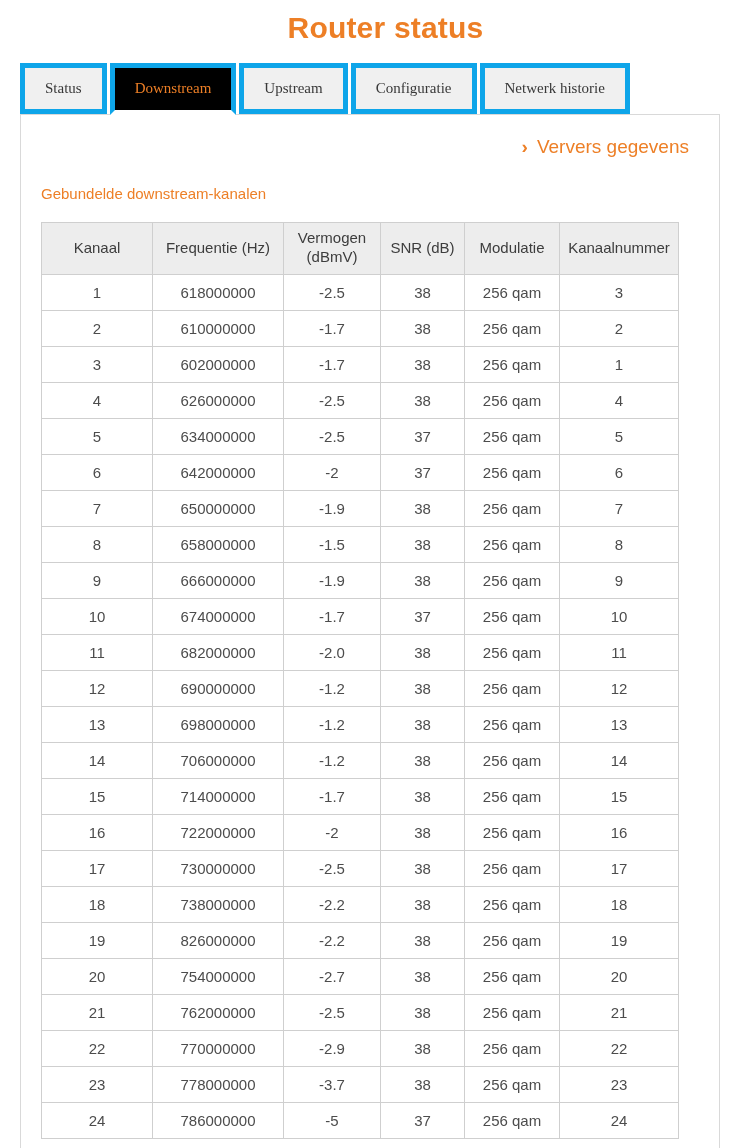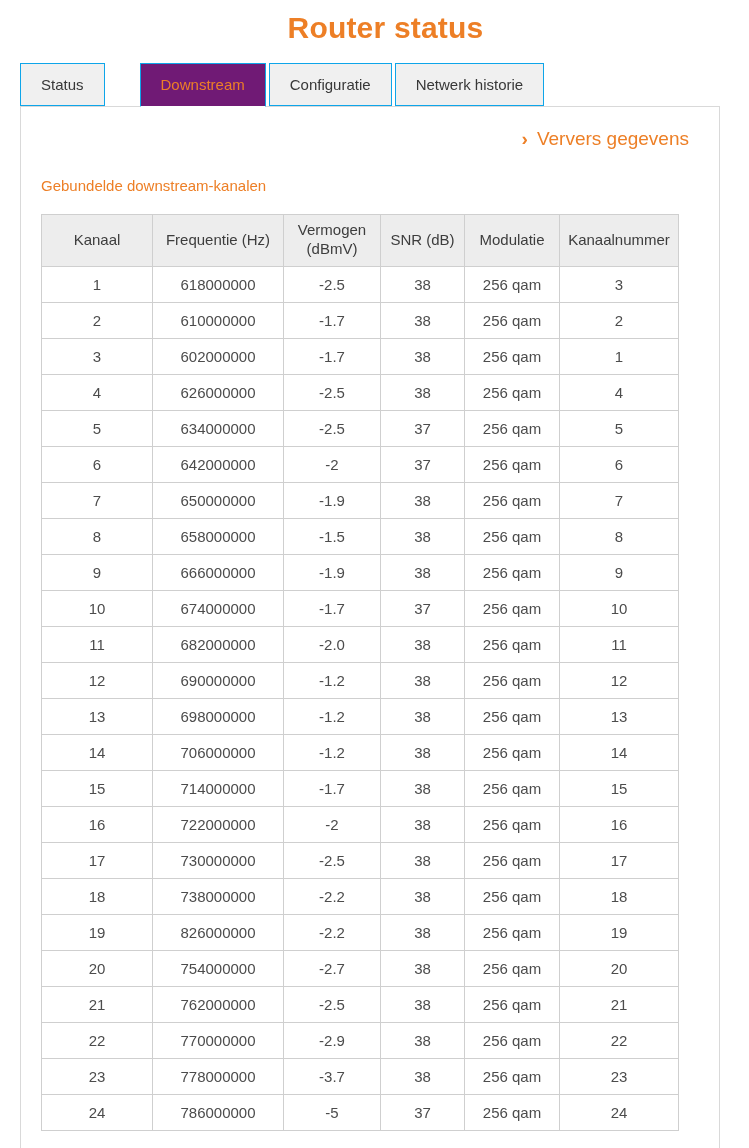--- a/index.html
+++ b/index.html
@@ -23,33 +23,33 @@
   }
 
   .tabbar {
     display:flex; gap:3px;
     margin-top:17px;
     position:relative; z-index:2;
     align-items:flex-end;
   }
   .tab {
     background:#f0f0f0;
-    border:1px solid #0ea5e9;
+    border:5px solid #0ea5e9;
     padding:12px 20px;
     font-size:15px; color:#383838;
     cursor:pointer;
     white-space:nowrap;
+    font-family:Liberation Serif, serif;
   }
   .tab.active {
-    background:#701a75;
+    background:#000000;
     color:var(--accent);
     border-bottom-color:#ffffff;
     margin-bottom:-1px;
     padding-bottom:13px;
-    margin-left:32px;
   }
 
   .panel {
     position:relative; z-index:1;
     width:700px; height:1045px;
     border:1px solid #d9d9d9;
     background:#ffffff;
   }
 
   .refresh-row {
@@ -105,20 +105,21 @@
 </head>
 <body>
 
 <div class="page">
 
   <h1 class="page-title">Router status</h1>
 
   <div class="tabbar">
     <div class="tab">Status</div>
     <div class="tab active">Downstream</div>
+    <div class="tab">Upstream</div>
     <div class="tab">Configuratie</div>
     <div class="tab">Netwerk historie</div>
   </div>
 
   <div class="panel">
 
     <div class="refresh-row">
       <a class="refresh-link" href="#">
         <span class="chev">›</span><span>Ververs gegevens</span>
       </a>

